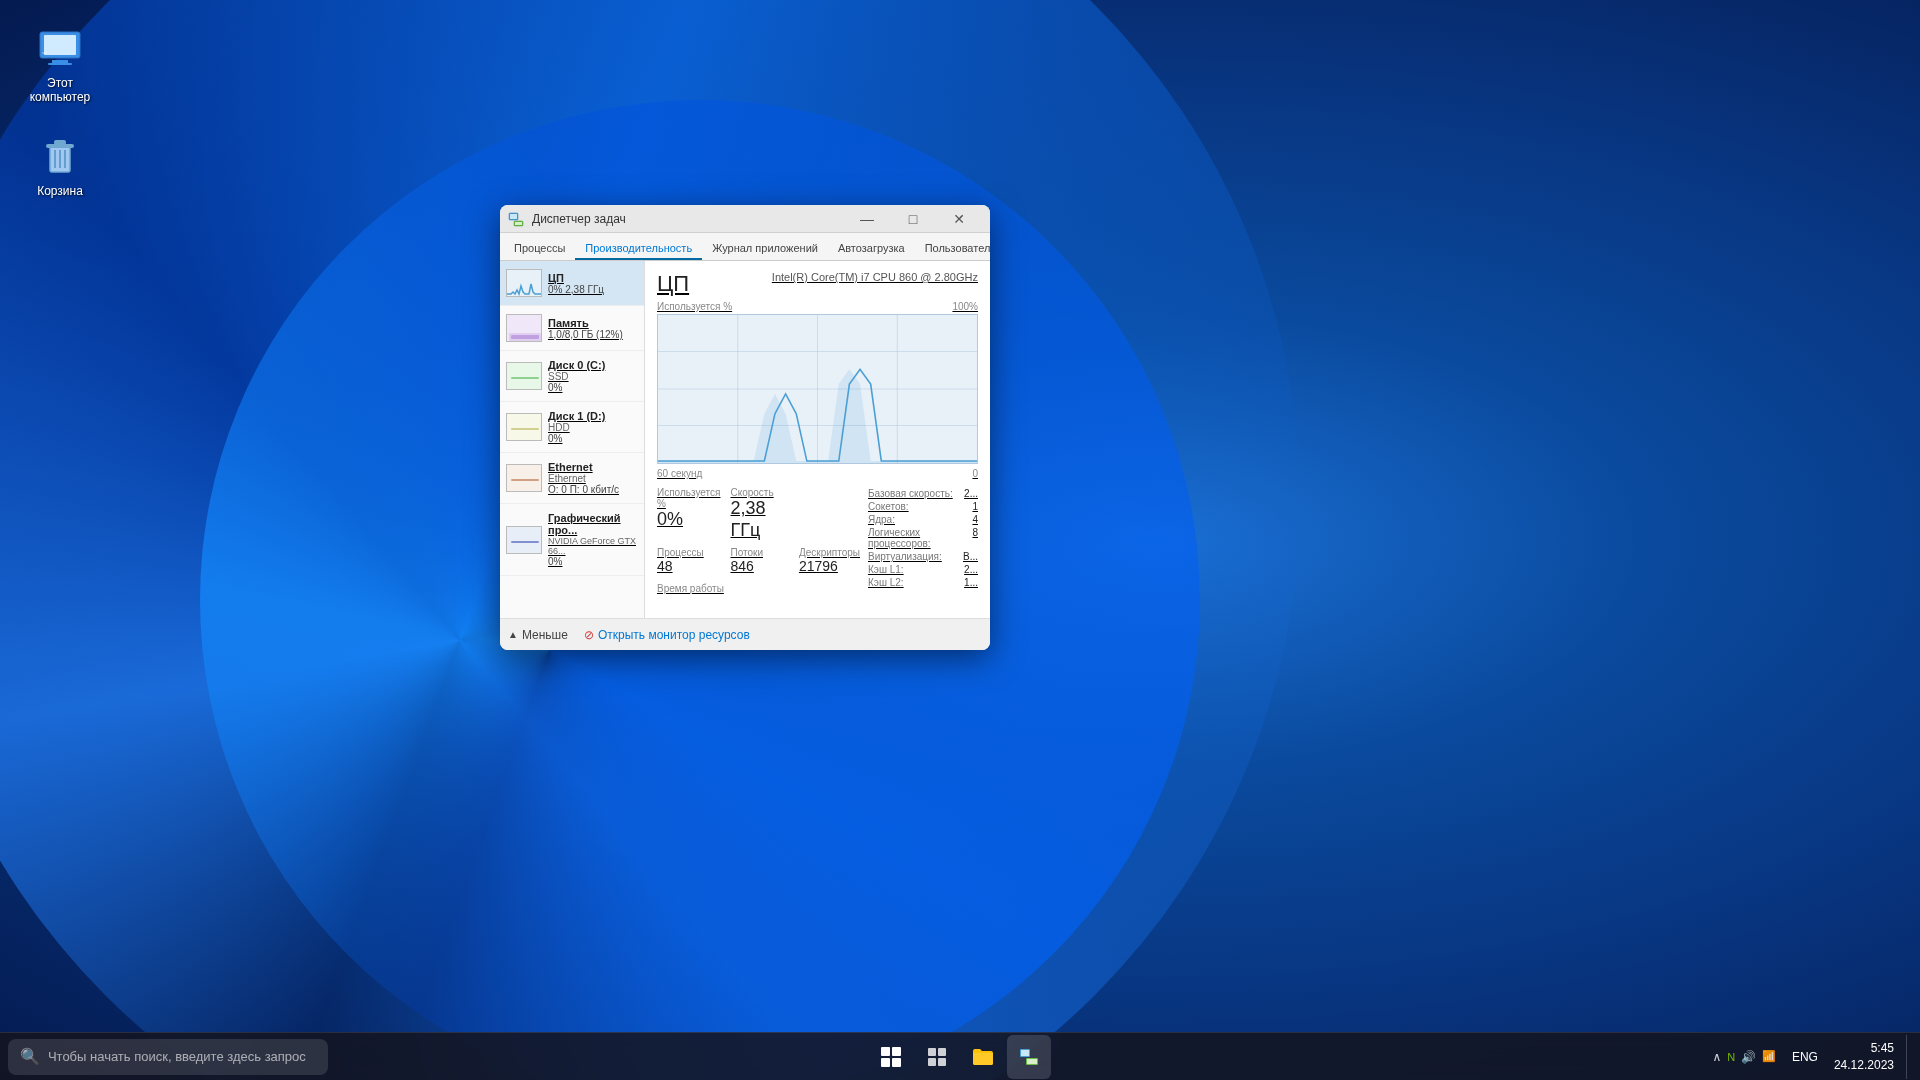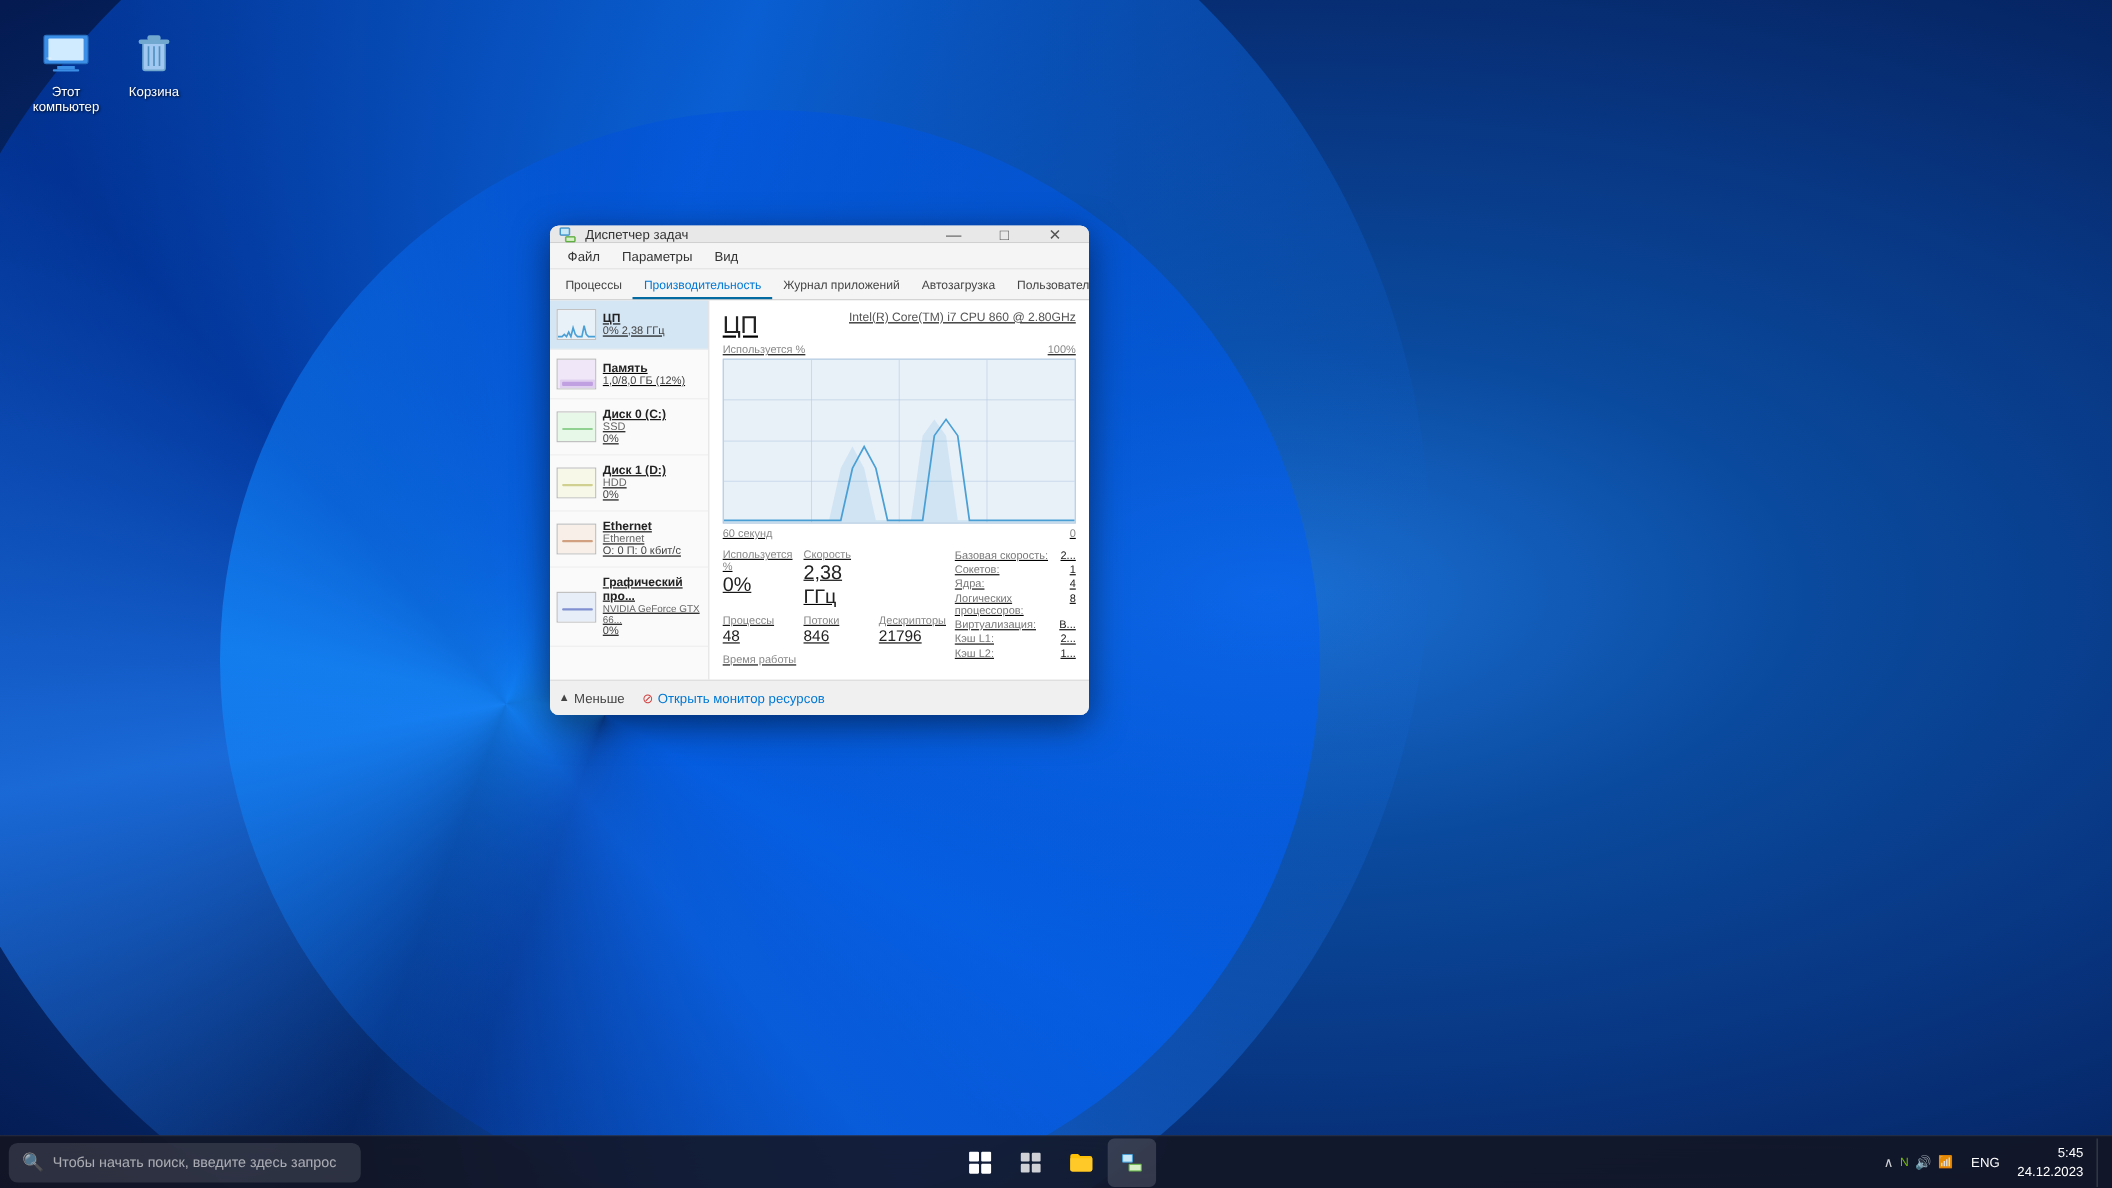--- a/index.html
+++ b/index.html
@@ -53,20 +53,22 @@
       );
       border-radius: 50%;
     }
 
     
     .desktop-icons {
       position: absolute;
       top: 20px;
       left: 20px;
       display: flex;
+      flex-direction: column;
+      gap: 20px;
     }
     .desktop-icon {
       display: flex;
       flex-direction: column;
       align-items: center;
       cursor: pointer;
       width: 80px;
       padding: 4px;
     }
     .desktop-icon .icon-img {
@@ -177,21 +179,21 @@
       height: 445px;
       background: #f0f0f0;
       border-radius: 8px;
       box-shadow: 0 8px 32px rgba(0,0,0,0.5);
       display: flex;
       flex-direction: column;
       overflow: hidden;
     }
     .window-titlebar {
       background: #e8e8e8;
-      height: 16px;
+      height: 28px;
       display: flex;
       align-items: center;
       padding: 0 8px;
       gap: 8px;
       border-bottom: 1px solid #d0d0d0;
       flex-shrink: 0;
     }
     .window-icon {
       width: 16px;
       height: 16px;
@@ -478,25 +480,20 @@
       <rect x="7" y="11" width="7" height="3" fill="#d8f0c8"></rect>
     </svg>
     <span class="window-title">Диспетчер задач</span>
     <div class="window-controls">
       <div class="win-ctrl minimize">—</div>
       <div class="win-ctrl maximize">□</div>
       <div class="win-ctrl close">✕</div>
     </div>
   </div>
 
-  <div class="window-menubar">
-    <div class="menu-item">Файл</div>
-    <div class="menu-item">Параметры</div>
-    <div class="menu-item">Вид</div>
-  </div>
 
   <div class="window-tabs">
     <div class="tab">Процессы</div>
     <div class="tab active">Производительность</div>
     <div class="tab">Журнал приложений</div>
     <div class="tab">Автозагрузка</div>
     <div class="tab">Пользователи</div>
 
   </div>
 

